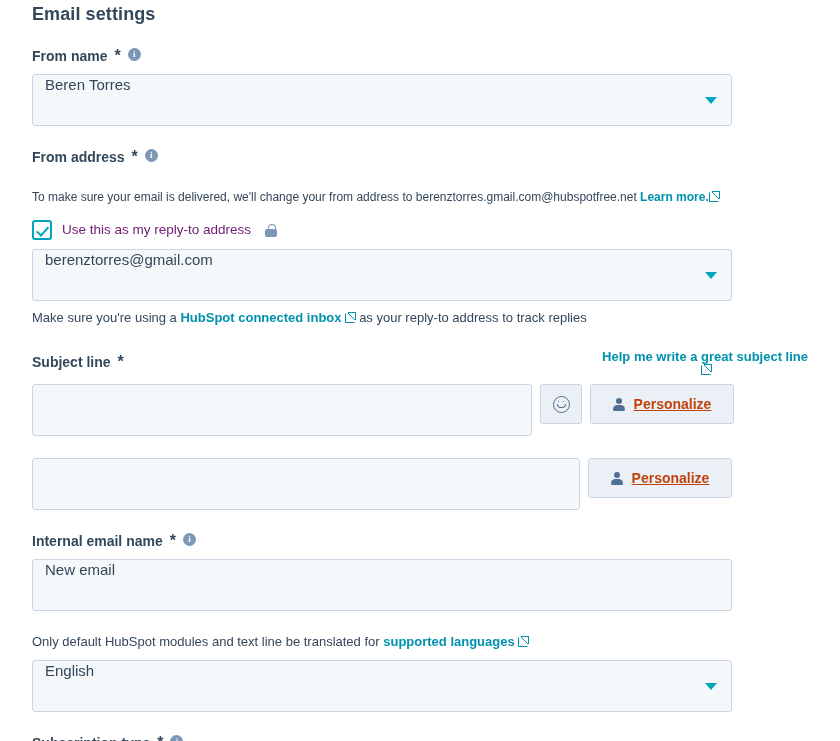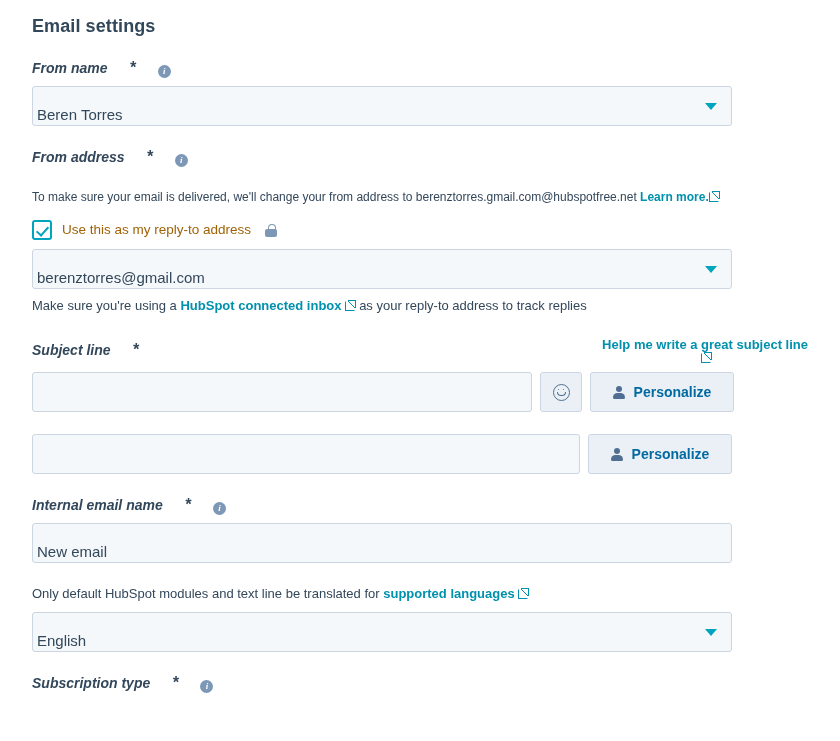--- a/index.html
+++ b/index.html
@@ -22,38 +22,37 @@
     background: #fff;
     padding: 0 32px;
   }
 
   
   .page-title {
     font-size: 18px;
     font-weight: bold;
     color: #33475b;
     margin: 0;
-    padding-top: 15px;
+    padding-top: 3px;
     letter-spacing: .1px;
     line-height: 22px;
   }
 
   
   .field { margin-top: 22px; }
 
   .label-row {
     display: flex;
     align-items: center;
     justify-content: space-between;
   }
   .label-left {
     display: flex;
-    align-items: flex-end;
-    gap: 22px;
-    font-style: italic;
+    align-items: flex-start;
+    gap: 7px;
   }
   .fld-label {
     font-size: 14px;
     font-weight: bold;
     color: #33475b;
     line-height: 18px;
   }
   .req { color: #33475b; font-weight: bold; }
 
   
@@ -123,28 +122,28 @@
     border-bottom: none;
     border-left: none;
     background:
       linear-gradient(to bottom left, transparent 44%, #0091ae 44%, #0091ae 56%, transparent 56%);
   }
   .ext-icon.standalone { margin-left: 0; }
 
   
   .input-box {
     width: 700px;
-    height: 40px;
+    height: 52px;
     background: #f5f8fa;
     border: 1px solid #cbd6e2;
     border-radius: 3px;
     margin-top: 9px;
     display: flex;
-    align-items: flex-end;
-    padding: 0 4px;
+    align-items: flex-start;
+    padding: 0 12px;
     font-size: 15px;
     color: #33475b;
     position: relative;
   }
   .input-box .value {
     font-size: 15px;
     color: #33475b;
     line-height: 20px;
   }
   .input-box.empty { background: #f5f8fa; }
@@ -215,21 +214,22 @@
     background: #eaf0f6;
     border: 1px solid #cbd6e2;
     border-radius: 3px;
     display: flex;
     align-items: center;
     justify-content: center;
     gap: 9px;
     cursor: pointer;
     font-size: 14px;
     font-weight: bold;
-    color: #0369a1;
+    color: #c2410c;
+    text-decoration: underline;
   }
   .person-icon {
     width: 12px; height: 13px;
     position: relative;
     flex: 0 0 auto;
   }
   .person-icon::before {
     content: "";
     position: absolute;
     top: 0; left: 3px;
@@ -266,21 +266,21 @@
     content: "";
     position: absolute;
     left: 5px; top: 2px;
     width: 5px; height: 10px;
     border: solid #00a4bd;
     border-width: 0 2.6px 2.6px 0;
     transform: rotate(42deg);
   }
   .checkbox-label {
     font-size: 13.5px;
-    color: #a16207;
+    color: #701a75;
     line-height: 18px;
   }
   .lock-icon {
     width: 12px; height: 13px;
     position: relative;
     flex: 0 0 auto;
     margin-left: 4px;
   }
   .lock-icon::before {
     content: "";

